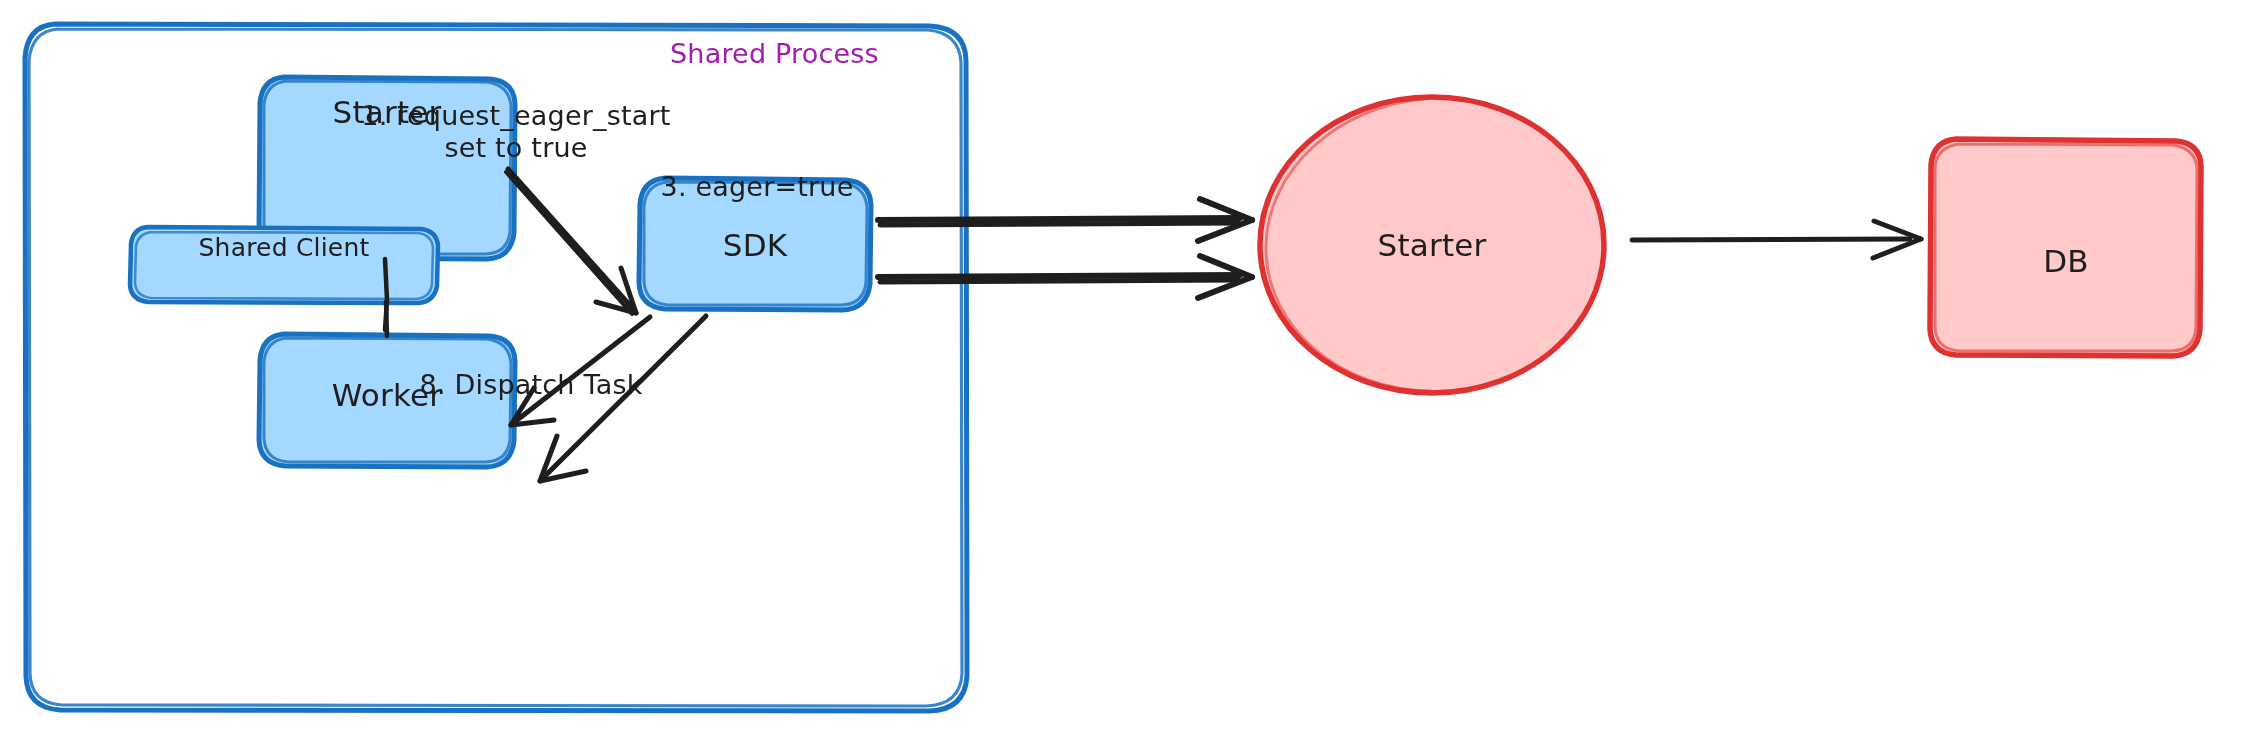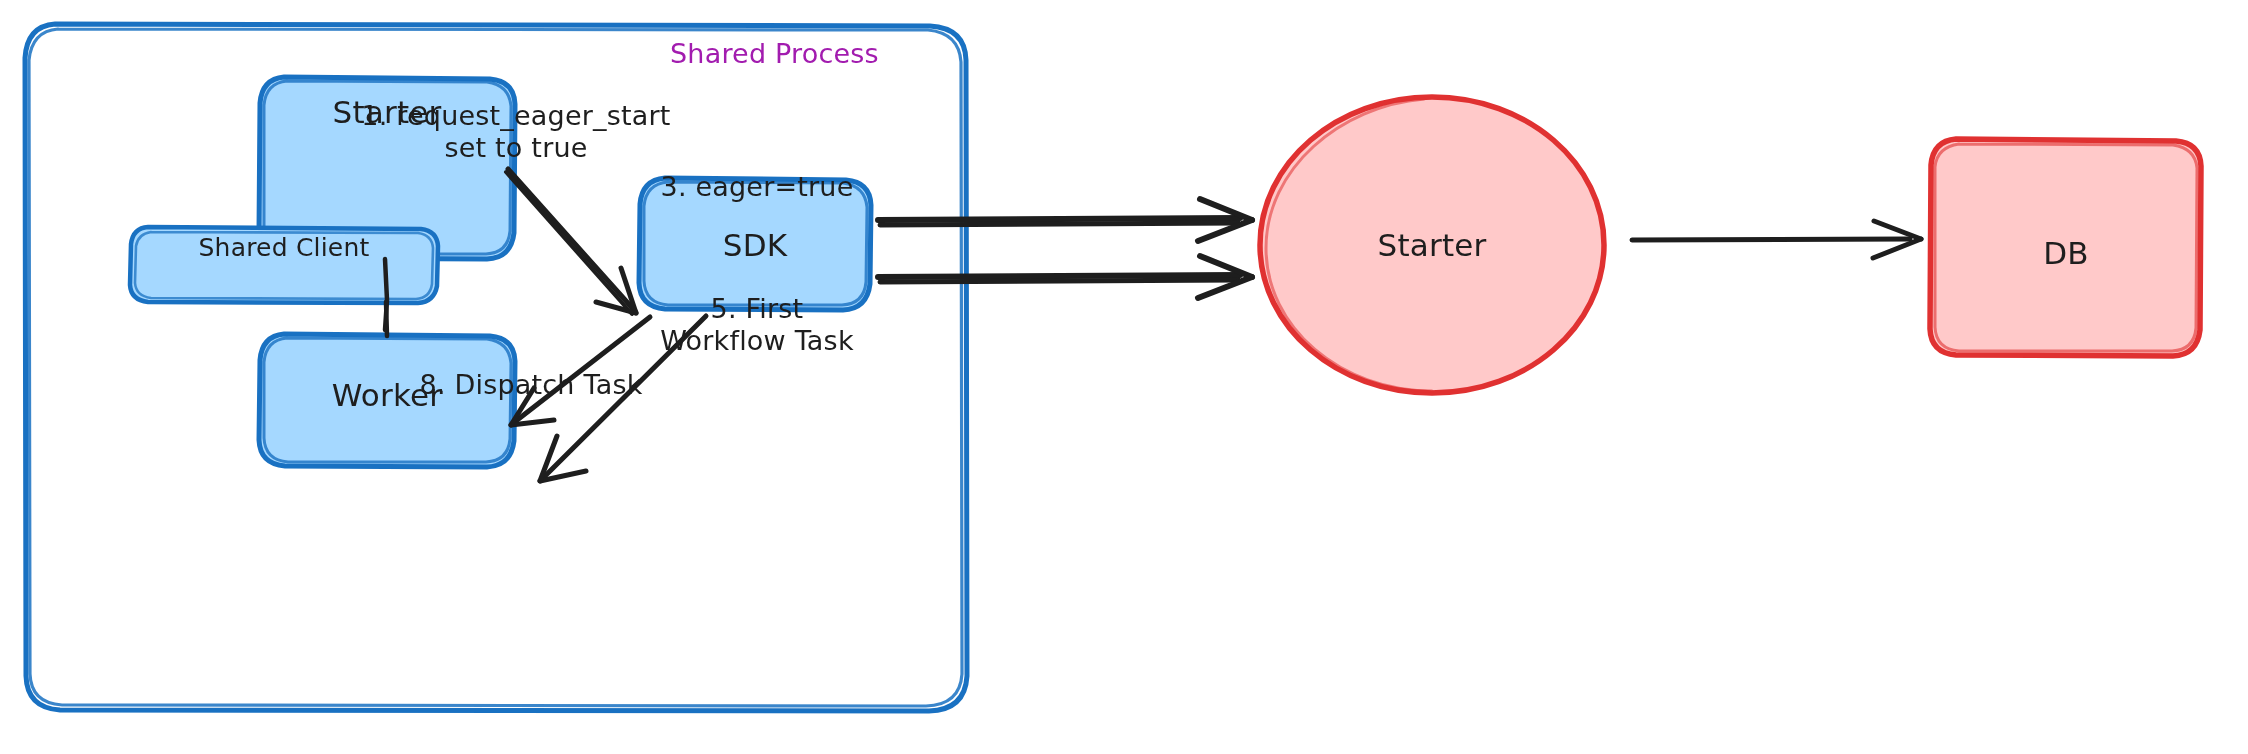--- a/index.html
+++ b/index.html
@@ -161,28 +161,26 @@
   <div class="lbl node-label center" style="left:387px; top:112px;">Starter</div>
 
   <div class="lbl node-label-sm center" style="left:284px; top:248px;">Shared Client</div>
 
   <div class="lbl node-label center" style="left:387px; top:395px;">Worker</div>
 
   <div class="lbl node-label center" style="left:755px; top:245px;">SDK</div>
 
   <div class="lbl node-label center" style="left:1432px; top:245px;">Starter</div>
 
-  <div class="lbl node-label center" style="left:2066px; top:253px;">DB</div>
+  <div class="lbl node-label center" style="left:2066px; top:261px;">DB</div>
 
 
   <div class="lbl edge-label center" style="left:516px; top:132px; text-align:center;">1. request_eager_start
 set to true</div>
 
 
   <div class="lbl edge-label center" style="left:757px; top:187px; text-align:center;">3. eager=true</div>
 
-  <div class="lbl edge-label center" style="left:757px; top:325px; text-align:center;">5. First
-Workflow Task</div>
 
   <div class="lbl edge-label center" style="left:531px; top:385px; text-align:center;">8. Dispatch Task</div>
 
 
 </div>
 
 </body></html>

